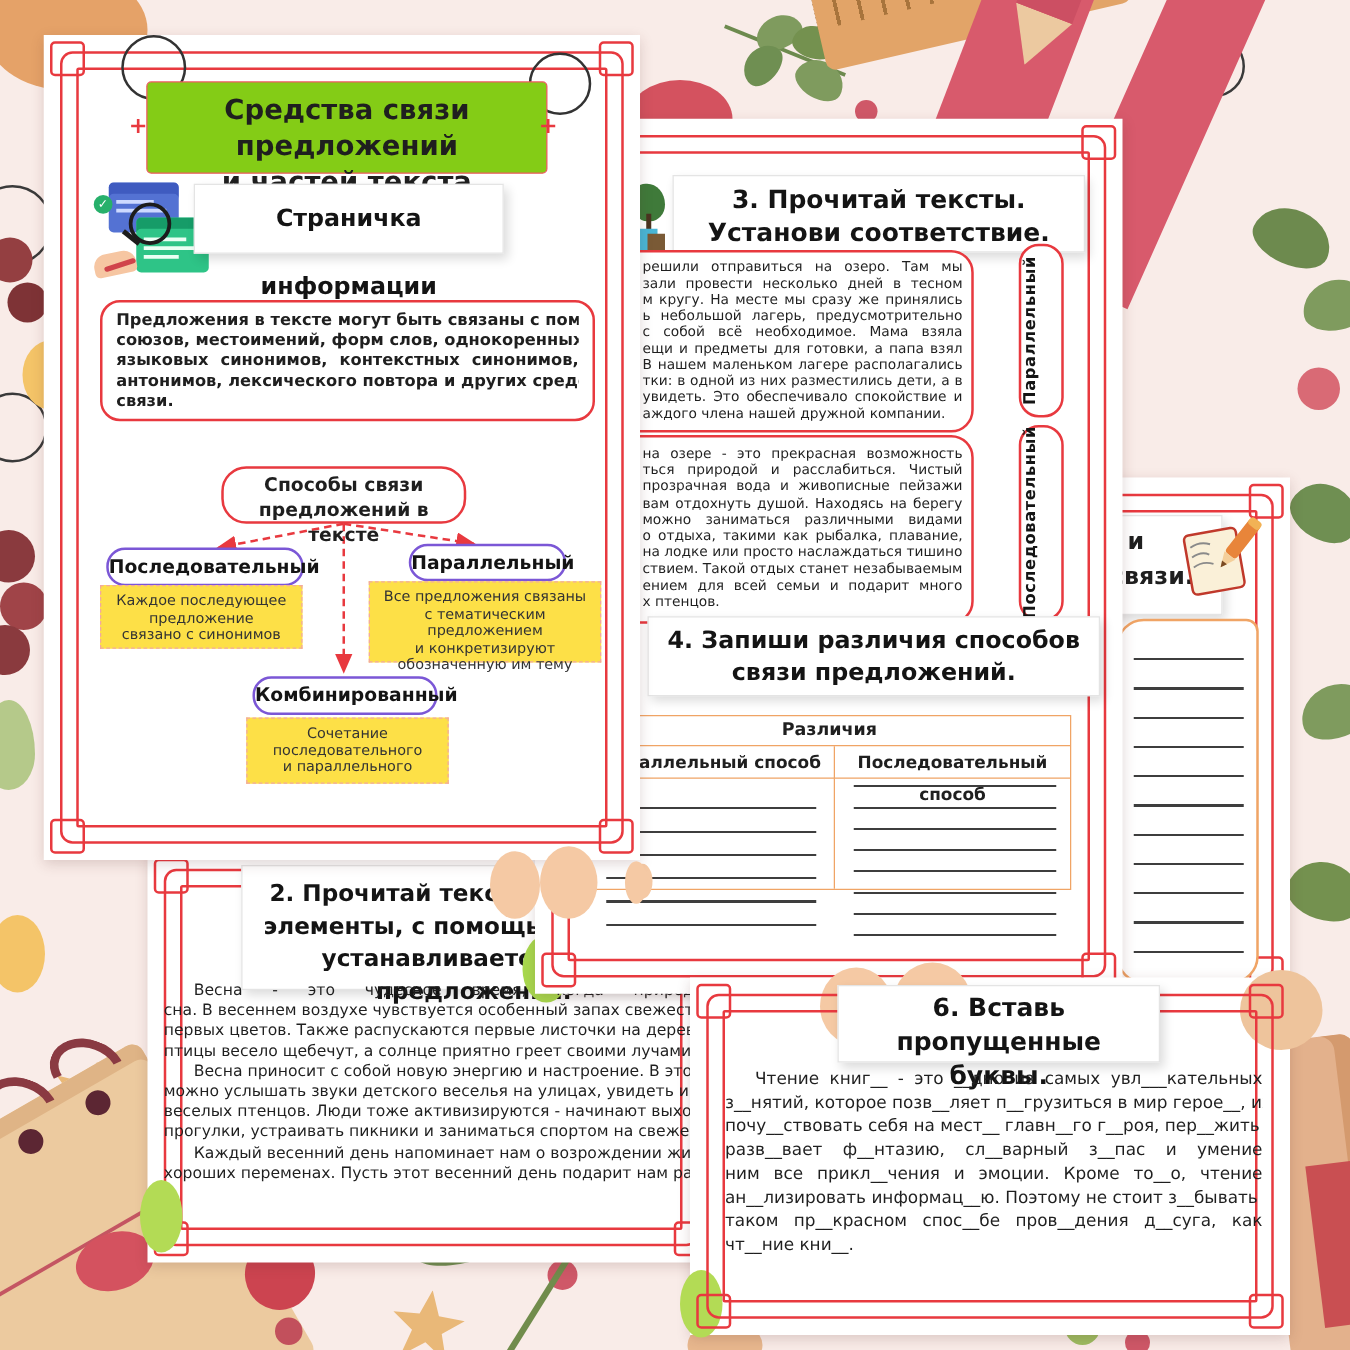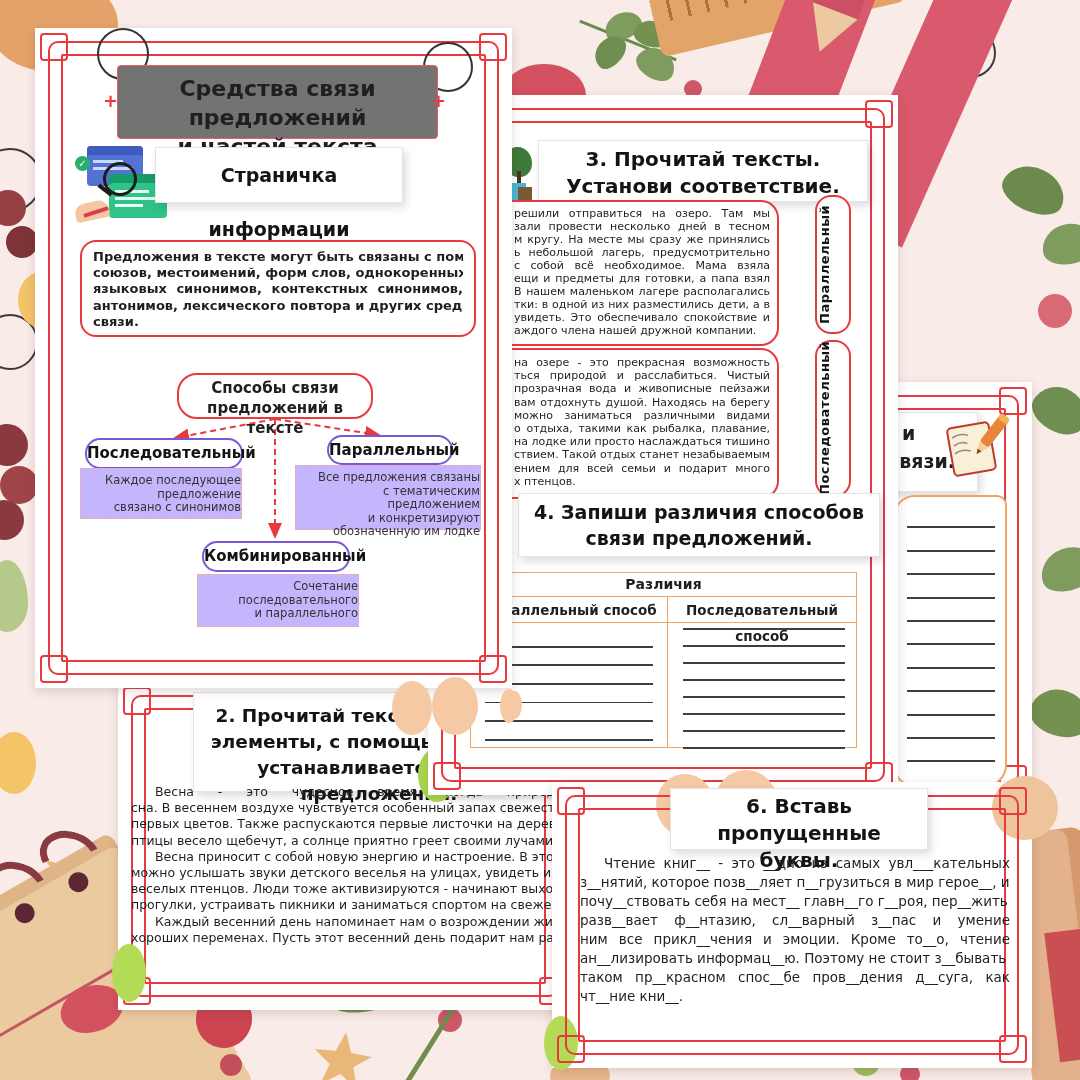--- a/index.html
+++ b/index.html
@@ -20,21 +20,21 @@
         text-align:center;font-weight:bold;color:#141414}
   .jl{text-align:justify;text-align-last:justify;white-space:nowrap;overflow:hidden}
   .jl.last{text-align-last:left}
   .jl.ind{text-indent:24px}
   .rbox{position:absolute;border:2.5px solid var(--red);border-radius:18px;background:#fff}
   .vpill{position:absolute;border:2px solid var(--red);border-radius:16px;background:#fff;
          writing-mode:vertical-rl;transform:rotate(180deg);text-align:center;font-weight:bold;
          font-size:13px;color:#141414;letter-spacing:.5px}
   .pill{position:absolute;border:2px solid var(--purple);border-radius:15px;background:#fff;
         font-weight:bold;text-align:center;color:#141414}
-  .dbox{position:absolute;border:1.5px dashed #f2a9a0;background:#c4b5fd;text-align:right;
+  .dbox{position:absolute;border:1.5px dashed #f2a9a0;background:#fde047;text-align:center;
         font-size:11.5px;line-height:13.5px;color:#333;padding-top:5px}
   .ruled{position:absolute;background-image:repeating-linear-gradient(to bottom,transparent 0 16.5px,#3e3e3e 16.5px 18.3px)}
   
   .star{position:absolute;clip-path:polygon(50% 0%,63% 33%,98% 35%,70% 56%,81% 92%,50% 70%,19% 92%,30% 56%,2% 35%,37% 33%);background:#e9b878}
   .oc{position:absolute;border:2px solid #3a3a3a;border-radius:50%}
   .dot{position:absolute;border-radius:50%}
   .leaf{position:absolute;border-radius:50% 50% 50% 50%/60% 60% 40% 40%;background:#7f9b5e}
   .pencil-body{position:absolute;left:0;top:0;right:0;background:#d85a6c;border-radius:10px 10px 0 0}
   .pencil-band{position:absolute;left:0;right:0;background:#b03d52}
   .pencil-tip{position:absolute;left:0;right:0;background:#ecc9a0;clip-path:polygon(0 0,100% 0,50% 100%)}
@@ -231,42 +231,42 @@
       <div class="jl">ением для всей семьи и подарит много</div>
       <div class="jl last">х птенцов.</div>
     </div>
     <div class="vpill" style="left:387px;top:245px;width:32px;height:153px">Последовательный</div>
 
     <div class="hbox" style="left:90px;top:398px;width:362px;height:64px;font-size:19px;line-height:26px;padding-top:5px;box-sizing:border-box">
       <div>4. Запиши различия способов</div>
       <div>связи предложений.</div>
     </div>
 
-    <div class="abs" style="left:42px;top:477px;width:387px;height:176px;border:1.5px solid var(--orange);background:#fff;box-sizing:border-box">
+    <div class="abs" style="left:42px;top:477px;width:387px;height:140px;border:1.5px solid var(--orange);background:#fff;box-sizing:border-box">
       <div class="abs" style="left:0;top:0;right:0;height:23px;border-bottom:1.5px solid var(--orange);text-align:center;font-weight:bold;font-size:14px;line-height:23px">Различия</div>
       <div class="abs" style="left:0;top:24px;width:197px;height:26px;border-right:1.5px solid var(--orange);border-bottom:1.5px solid var(--orange);text-align:center;font-weight:bold;font-size:13.5px;line-height:26px;box-sizing:border-box">Параллельный способ</div>
       <div class="abs" style="left:197px;top:24px;right:0;height:26px;border-bottom:1.5px solid var(--orange);text-align:center;font-weight:bold;font-size:13.5px;line-height:26px;box-sizing:border-box">Последовательный способ</div>
       <div class="abs" style="left:195.5px;top:50px;bottom:0;width:1.5px;background:var(--orange)"></div>
       <div class="ruled" style="left:14px;top:56px;width:168px;height:120px;background-image:repeating-linear-gradient(to bottom,transparent 0 16.8px,#3e3e3e 16.8px 18.6px)"></div>
       <div class="ruled" style="left:212px;top:40px;width:162px;height:136px;background-image:repeating-linear-gradient(to bottom,transparent 0 15.3px,#3e3e3e 15.3px 17px)"></div>
     </div>
     <div class="dot" style="left:78px;top:596px;width:16px;height:28px;background:var(--peach)"></div>
   </div>
 
   <div class="page" style="left:35px;top:28px;width:477px;height:660px;z-index:4">
     <div class="fo"></div>
     <div class="fi"></div>
     <div class="kn tl"></div>
       <div class="kn tr"></div>
     <div class="kn bl"></div>
       <div class="kn br"></div>
     <div class="oc" style="left:62px;top:0px;width:48px;height:48px;border-color:#333"></div>
     <div class="oc" style="left:388px;top:14px;width:46px;height:46px;border-color:#333"></div>
 
-    <div class="abs" style="left:82px;top:37px;width:321px;height:74px;border:1.5px solid #ee5a60;border-radius:4px;background:#737373;text-align:center;font-weight:bold;font-size:22px;line-height:29px;padding-top:8px;box-sizing:border-box">
+    <div class="abs" style="left:82px;top:37px;width:321px;height:74px;border:1.5px solid #ee5a60;border-radius:4px;background:#84cc16;text-align:center;font-weight:bold;font-size:22px;line-height:29px;padding-top:8px;box-sizing:border-box">
       <div>Средства связи предложений</div>
       <div>и частей текста</div>
     </div>
     <div class="abs" style="left:68px;top:62px;color:var(--red);font-weight:bold;font-size:18px">+</div>
     <div class="abs" style="left:396px;top:62px;color:var(--red);font-weight:bold;font-size:18px">+</div>
 
     <div class="abs" style="left:38px;top:116px;width:120px;height:84px">
       <div class="abs" style="left:14px;top:2px;width:56px;height:40px;background:#5472d3;border-radius:4px;box-shadow:inset 0 9px 0 #3f5bc0"></div>
       <div class="abs" style="left:20px;top:16px;width:30px;height:3px;background:#cdd9ff"></div>
       <div class="abs" style="left:20px;top:23px;width:40px;height:3px;background:#cdd9ff"></div>
@@ -311,21 +311,21 @@
     <div class="dbox" style="left:45px;top:440px;width:160px;height:44px">
       <div>Каждое последующее</div>
       <div>предложение</div>
       <div>связано с синонимов</div>
     </div>
     <div class="pill" style="left:292px;top:407px;width:122px;height:26px;font-size:15px;line-height:26px">Параллельный</div>
     <div class="dbox" style="left:260px;top:437px;width:184px;height:58px">
       <div>Все предложения связаны</div>
       <div>с тематическим предложением</div>
       <div>и конкретизируют</div>
-      <div>обозначенную им лодке</div>
+      <div>обозначенную им тему</div>
     </div>
     <div class="pill" style="left:167px;top:513px;width:144px;height:27px;font-size:15px;line-height:27px">Комбинированный</div>
     <div class="dbox" style="left:162px;top:546px;width:160px;height:46px">
       <div>Сочетание</div>
       <div>последовательного</div>
       <div>и параллельного</div>
     </div>
   </div>
 
   <div class="abs" style="left:392px;top:681px;width:130px;height:34px;z-index:5">

